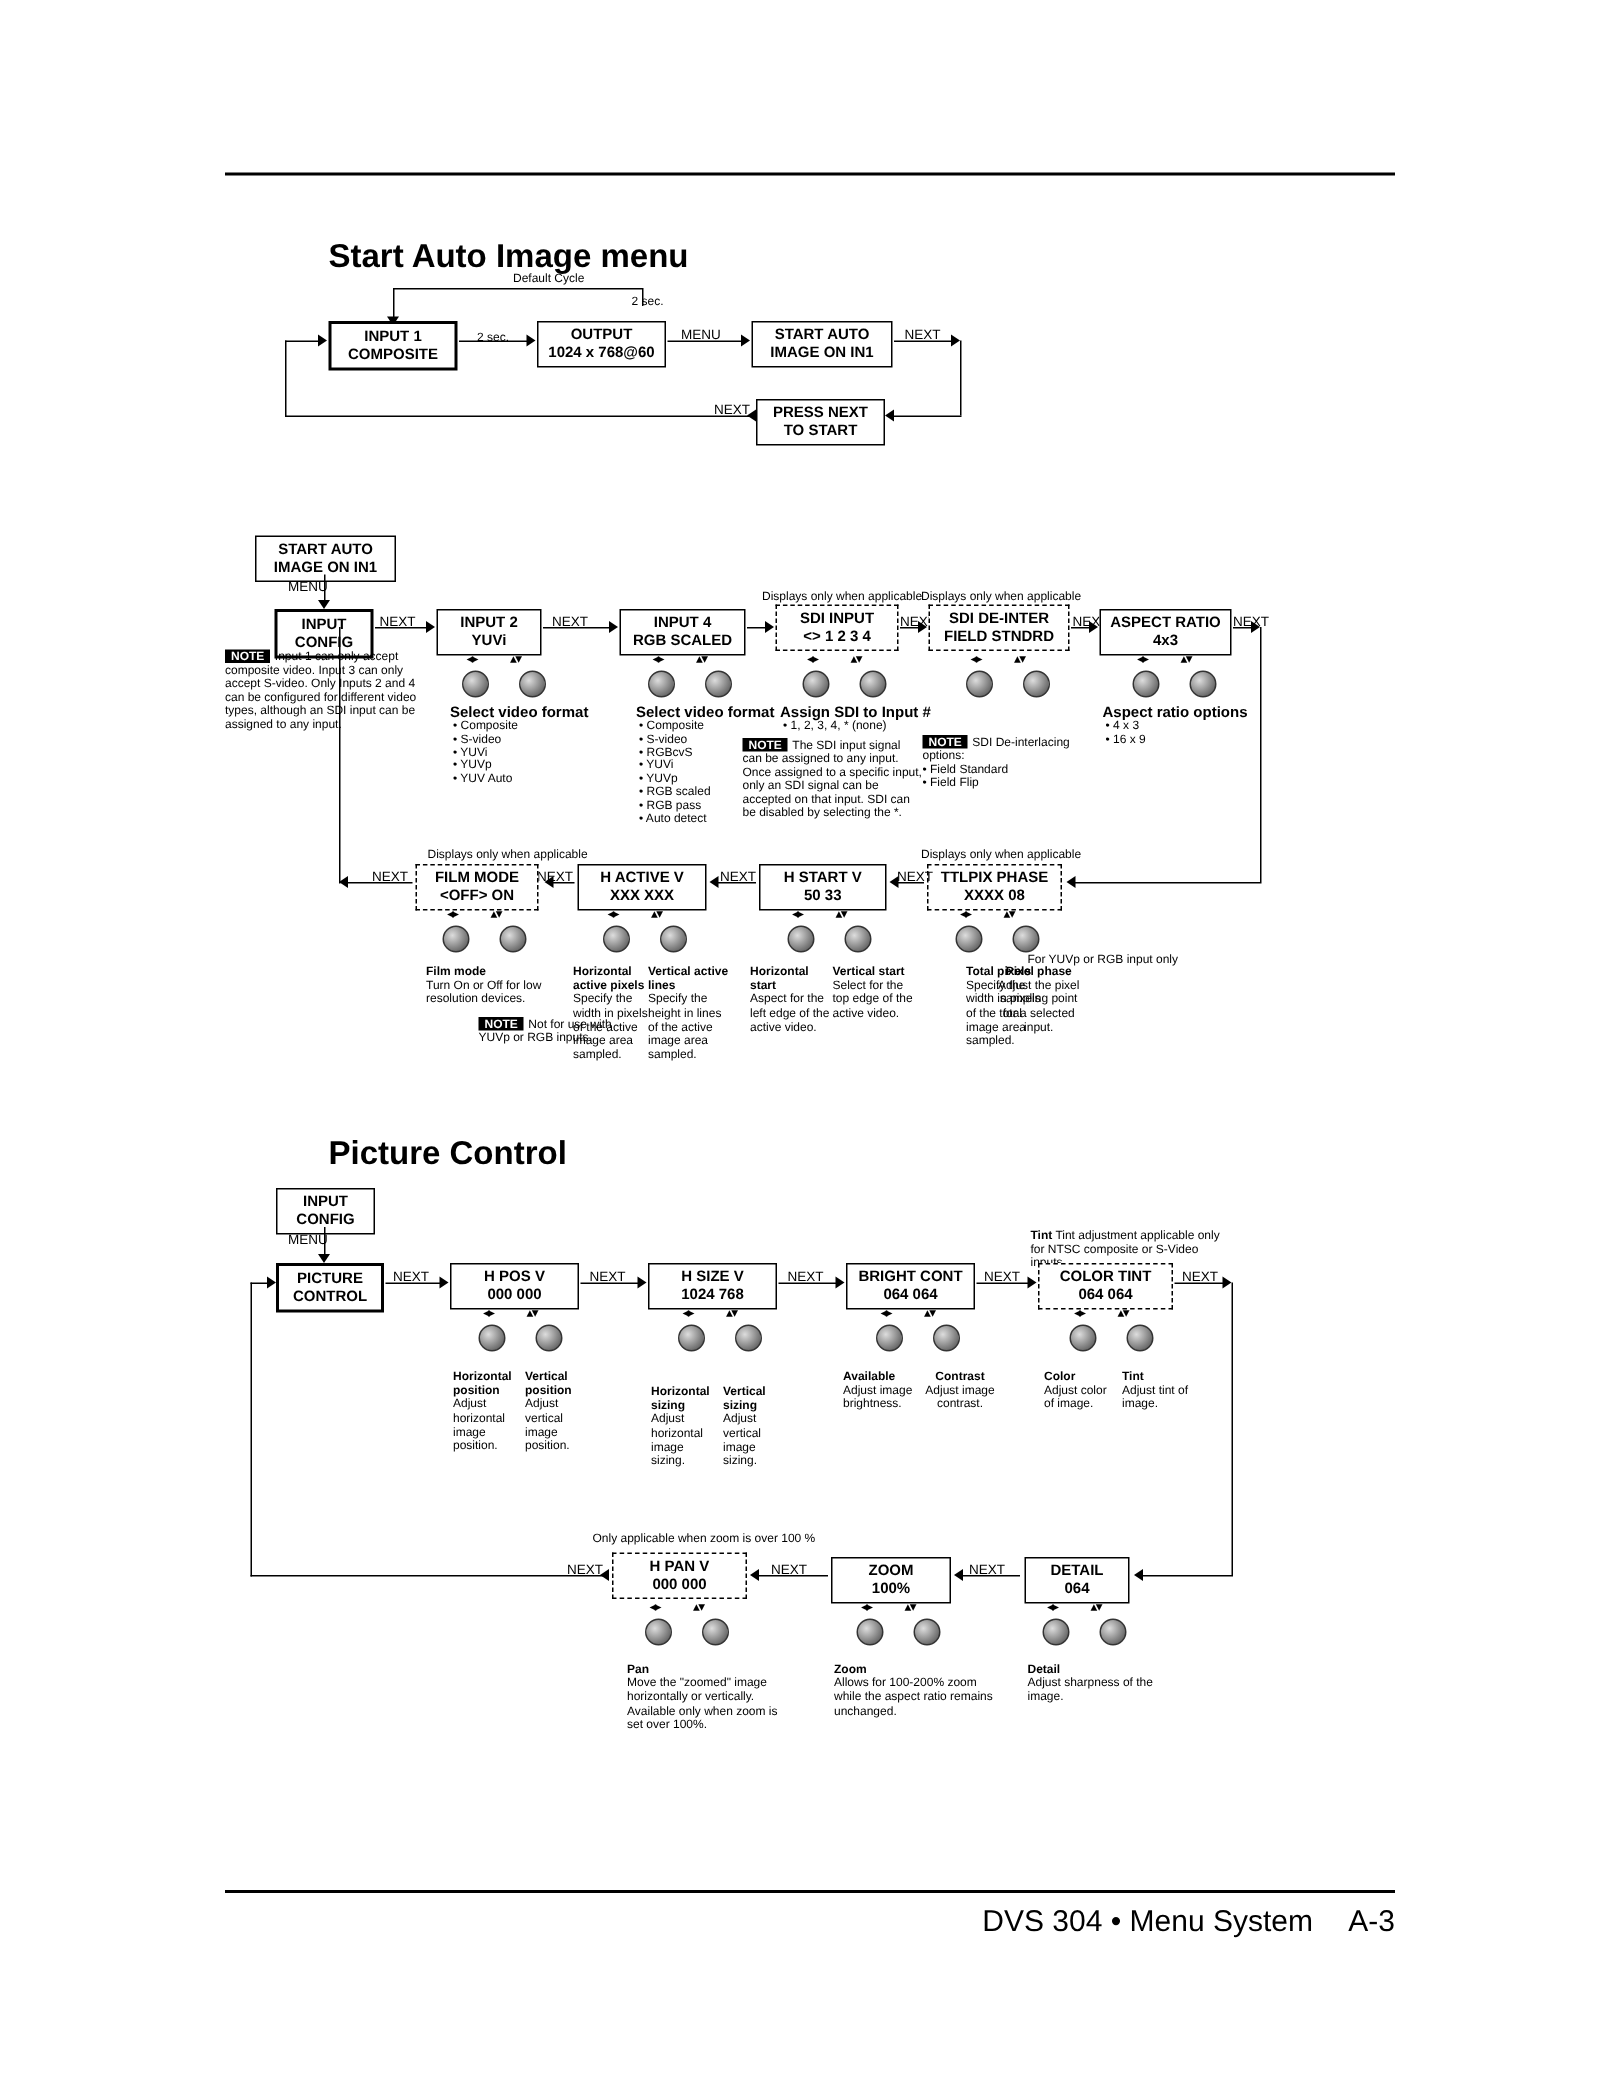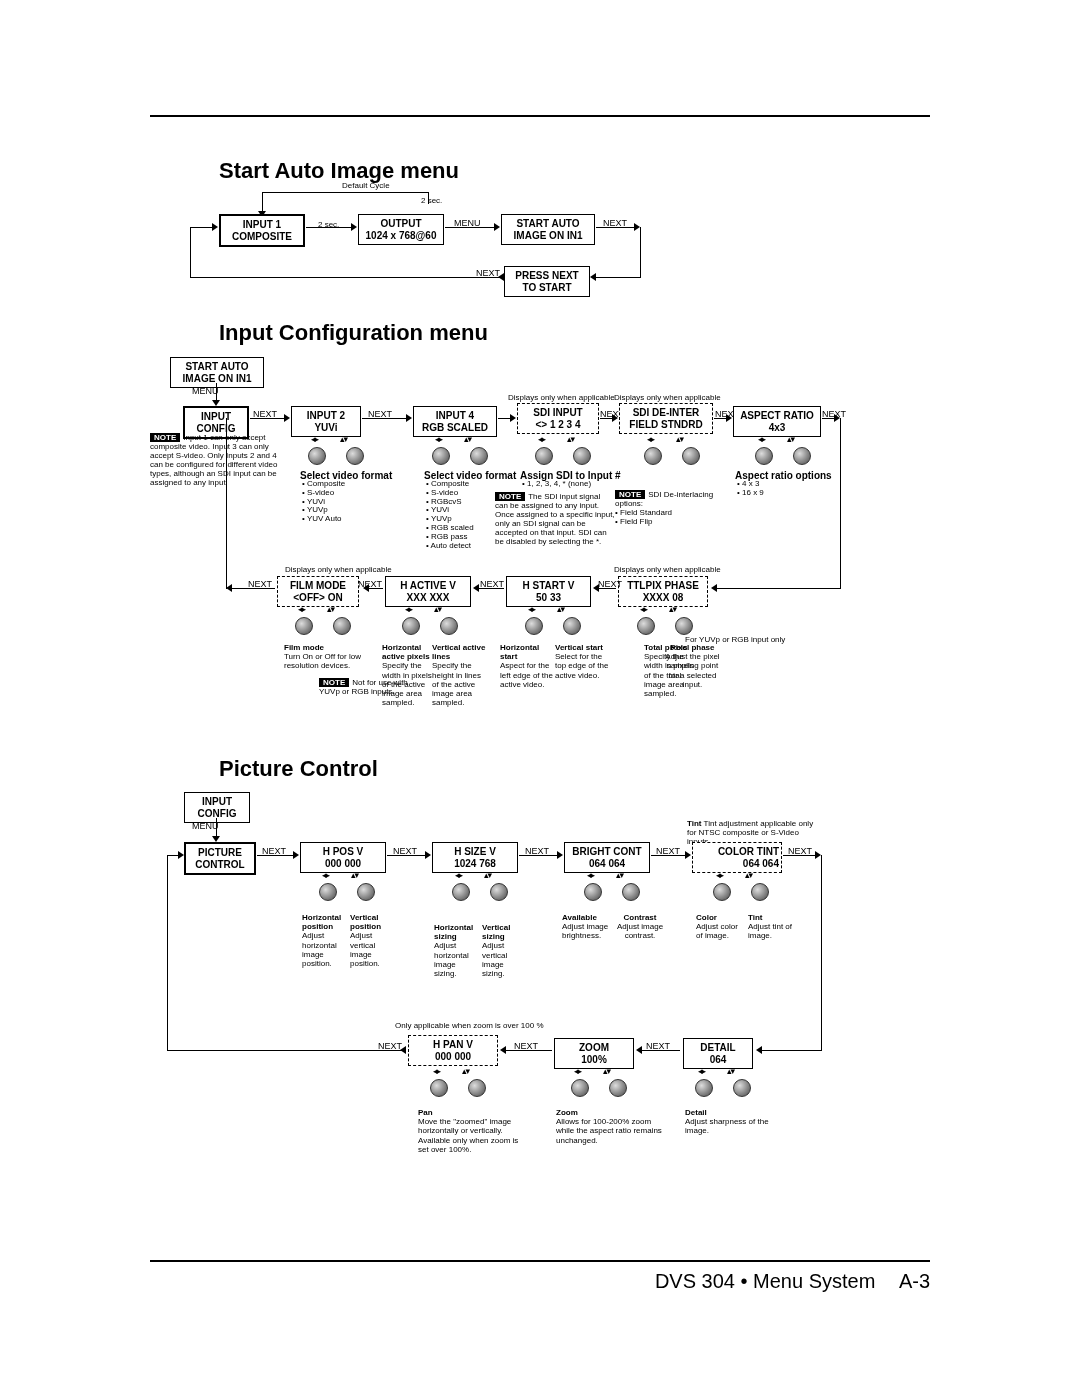--- a/index.html
+++ b/index.html
@@ -67,21 +67,20 @@
   <div class="arrow l" style="left:590px; top:273px;"></div>
 
   <div class="box" style="left:504px; top:266px; width:86px;">PRESS NEXT<br>TO START</div>
   <div class="line" style="left:190px; top:277px; width:310px; height:1px;"></div>
   <div class="flowlbl" style="left:476px; top:268px;">NEXT</div>
   <div class="arrow l" style="left:498px; top:273px;"></div>
   <div class="line" style="left:190px; top:227px; width:1px; height:51px;"></div>
   <div class="line" style="left:190px; top:227px; width:25px; height:1px;"></div>
   <div class="arrow r" style="left:212px; top:223px;"></div>
 
-  <div class="h1" style="left:219px; top:320px;">Input Configuration menu</div>
 
   <div class="box" style="left:170px; top:357px; width:94px;">START AUTO<br>IMAGE ON IN1</div>
   <div class="line" style="left:216px; top:383px; width:1px; height:20px;"></div>
   <div class="flowlbl" style="left:192px; top:386px;">MENU</div>
   <div class="arrow d" style="left:212px; top:400px;"></div>
 
   <div class="box thick" style="left:183px; top:406px; width:66px;">INPUT<br>CONFIG</div>
   <div class="line" style="left:250px; top:418px; width:38px; height:1px;"></div>
   <div class="flowlbl" style="left:253px; top:409px;">NEXT</div>
   <div class="arrow r" style="left:284px; top:414px;"></div>
@@ -257,21 +256,21 @@
   <div class="line" style="left:519px; top:855px; width:42px; height:1px;"></div>
   <div class="flowlbl" style="left:525px; top:846px;">NEXT</div>
   <div class="arrow r" style="left:557px; top:851px;"></div>
 
   <div class="box" style="left:564px; top:842px; width:86px;">BRIGHT CONT<br>064      064</div>
   <div class="line" style="left:651px; top:855px; width:38px; height:1px;"></div>
   <div class="flowlbl" style="left:656px; top:846px;">NEXT</div>
   <div class="arrow r" style="left:685px; top:851px;"></div>
 
   <div class="lbl tiny" style="left:687px; top:820px; width:130px;"><b>Tint</b> <span>Tint adjustment applicable only for NTSC composite or S-Video inputs</span></div>
-  <div class="box dashed" style="left:692px; top:842px; width:90px;text-align:right;">COLOR   TINT<br>064      064</div>
+  <div class="box dashed" style="left:692px; top:842px; width:90px;">COLOR   TINT<br>064      064</div>
   <div class="line" style="left:783px; top:855px; width:36px; height:1px;"></div>
   <div class="flowlbl" style="left:788px; top:846px;">NEXT</div>
   <div class="arrow r" style="left:815px; top:851px;"></div>
 
   <div class="ctrl-icons" style="left:322px; top:870px;">
       <span>◂▸</span>
       <span>▴▾</span>
     </div>
   <div class="knobs" style="left:319px; top:883px;">
       <div class="knob"></div>

